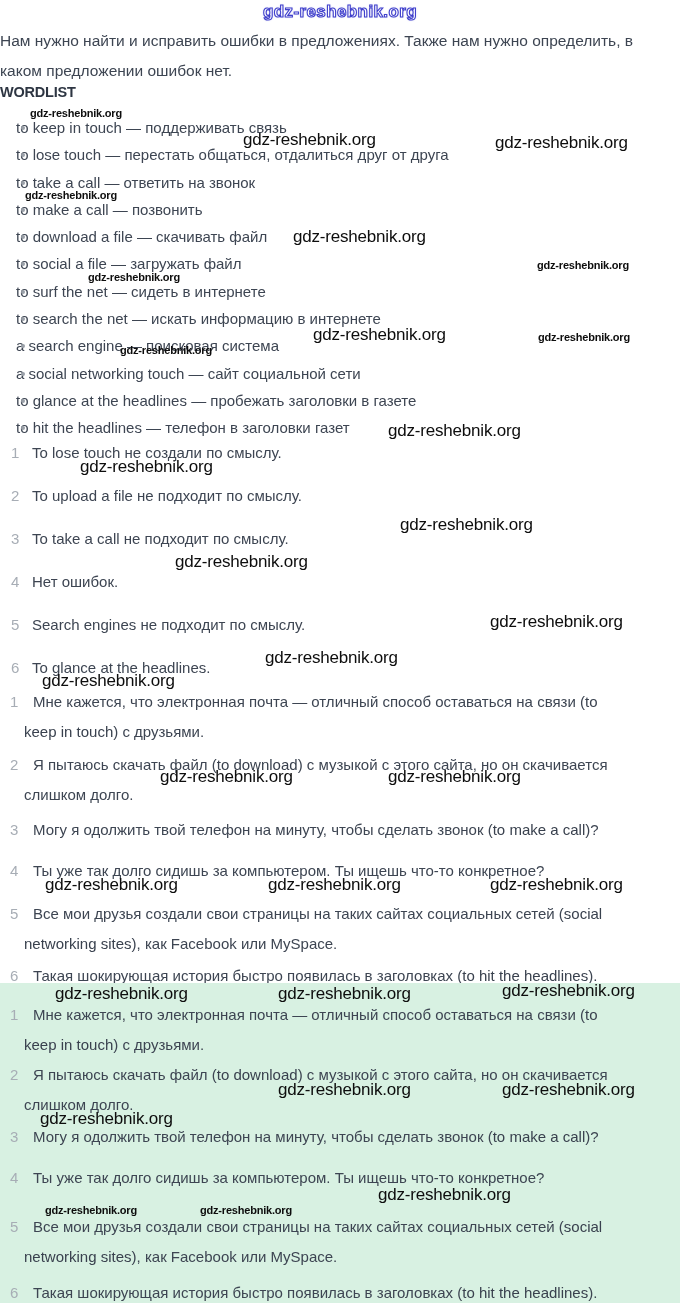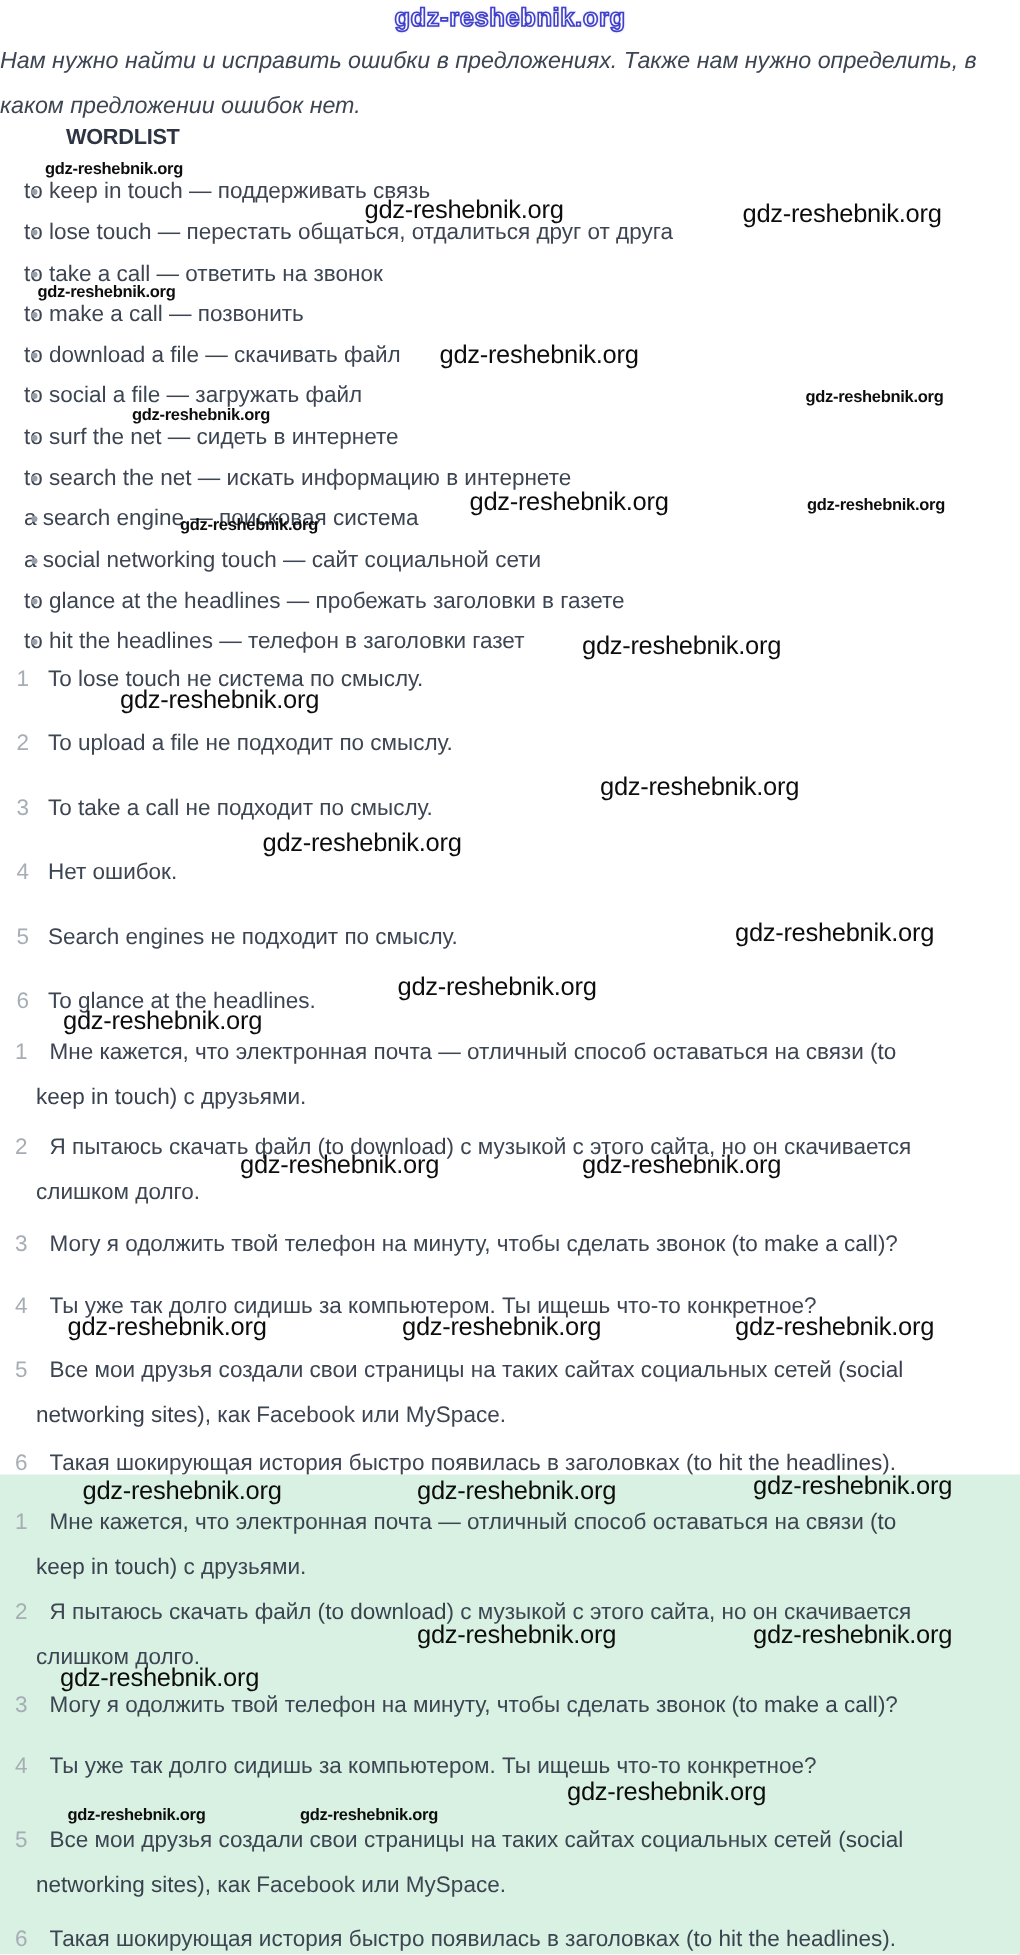--- a/index.html
+++ b/index.html
@@ -7,25 +7,25 @@
     width:680px;height:1303px;position:relative;overflow:hidden;
     background:#ffffff;color:#3d4552;
     font-family:"Liberation Sans","DejaVu Sans",sans-serif;
   }
   .wm-top{
     position:absolute;top:2px;left:0;right:0;text-align:center;
     font-size:17px;font-weight:700;letter-spacing:.4px;
     color:#ffffff;-webkit-text-stroke:1.1px #4040cc;
     text-shadow:0 0 2px rgba(64,64,204,.45);
   }
-  .intro{padding-top:26px;font-size:15.5px;line-height:30px;font-style:italic;}
+  .intro{padding-top:26px;font-size:15.5px;line-height:30px;}
   .intro .line{white-space:nowrap;}
   .wordlist-heading{
     margin-top:-2px;font-size:14.5px;font-weight:700;color:#2d3542;
-    line-height:16px;letter-spacing:-.2px;padding-left:44px;
+    line-height:16px;letter-spacing:-.2px;
   }
   ul.wordlist{list-style:none;margin:14px 0 0 0;padding:0;}
   ul.wordlist li{
     position:relative;padding-left:16px;font-size:15px;line-height:27.3px;
     white-space:nowrap;
   }
   ul.wordlist li::before{
     content:"";position:absolute;left:21px;top:12px;width:4px;height:4px;
     border-radius:50%;background:#9aa0a8;
   }
@@ -85,21 +85,21 @@
     <li>to social a file — загружать файл</li>
     <li>to surf the net — сидеть в интернете</li>
     <li>to search the net — искать информацию в интернете</li>
     <li>a search engine — поисковая система</li>
     <li>a social networking touch — сайт социальной сети</li>
     <li>to glance at the headlines — пробежать заголовки в газете</li>
     <li>to hit the headlines — телефон в заголовки газет</li>
   </ul>
 
 <ol class="answers" id="answers">
-    <li><span class="num">1</span><span>To lose touch не система по смыслу.</span></li>
+    <li><span class="num">1</span><span>To lose touch не создали по смыслу.</span></li>
     <li><span class="num">2</span><span>To upload a file не подходит по смыслу.</span></li>
     <li><span class="num">3</span><span>To take a call не подходит по смыслу.</span></li>
     <li><span class="num">4</span><span>Нет ошибок.</span></li>
     <li><span class="num">5</span><span>Search engines не подходит по смыслу.</span></li>
     <li><span class="num">6</span><span>To glance at the headlines.</span></li>
   </ol>
 
 <ol class="sentences white" id="sentences-white">
     <li>
       <span class="num">1</span>

